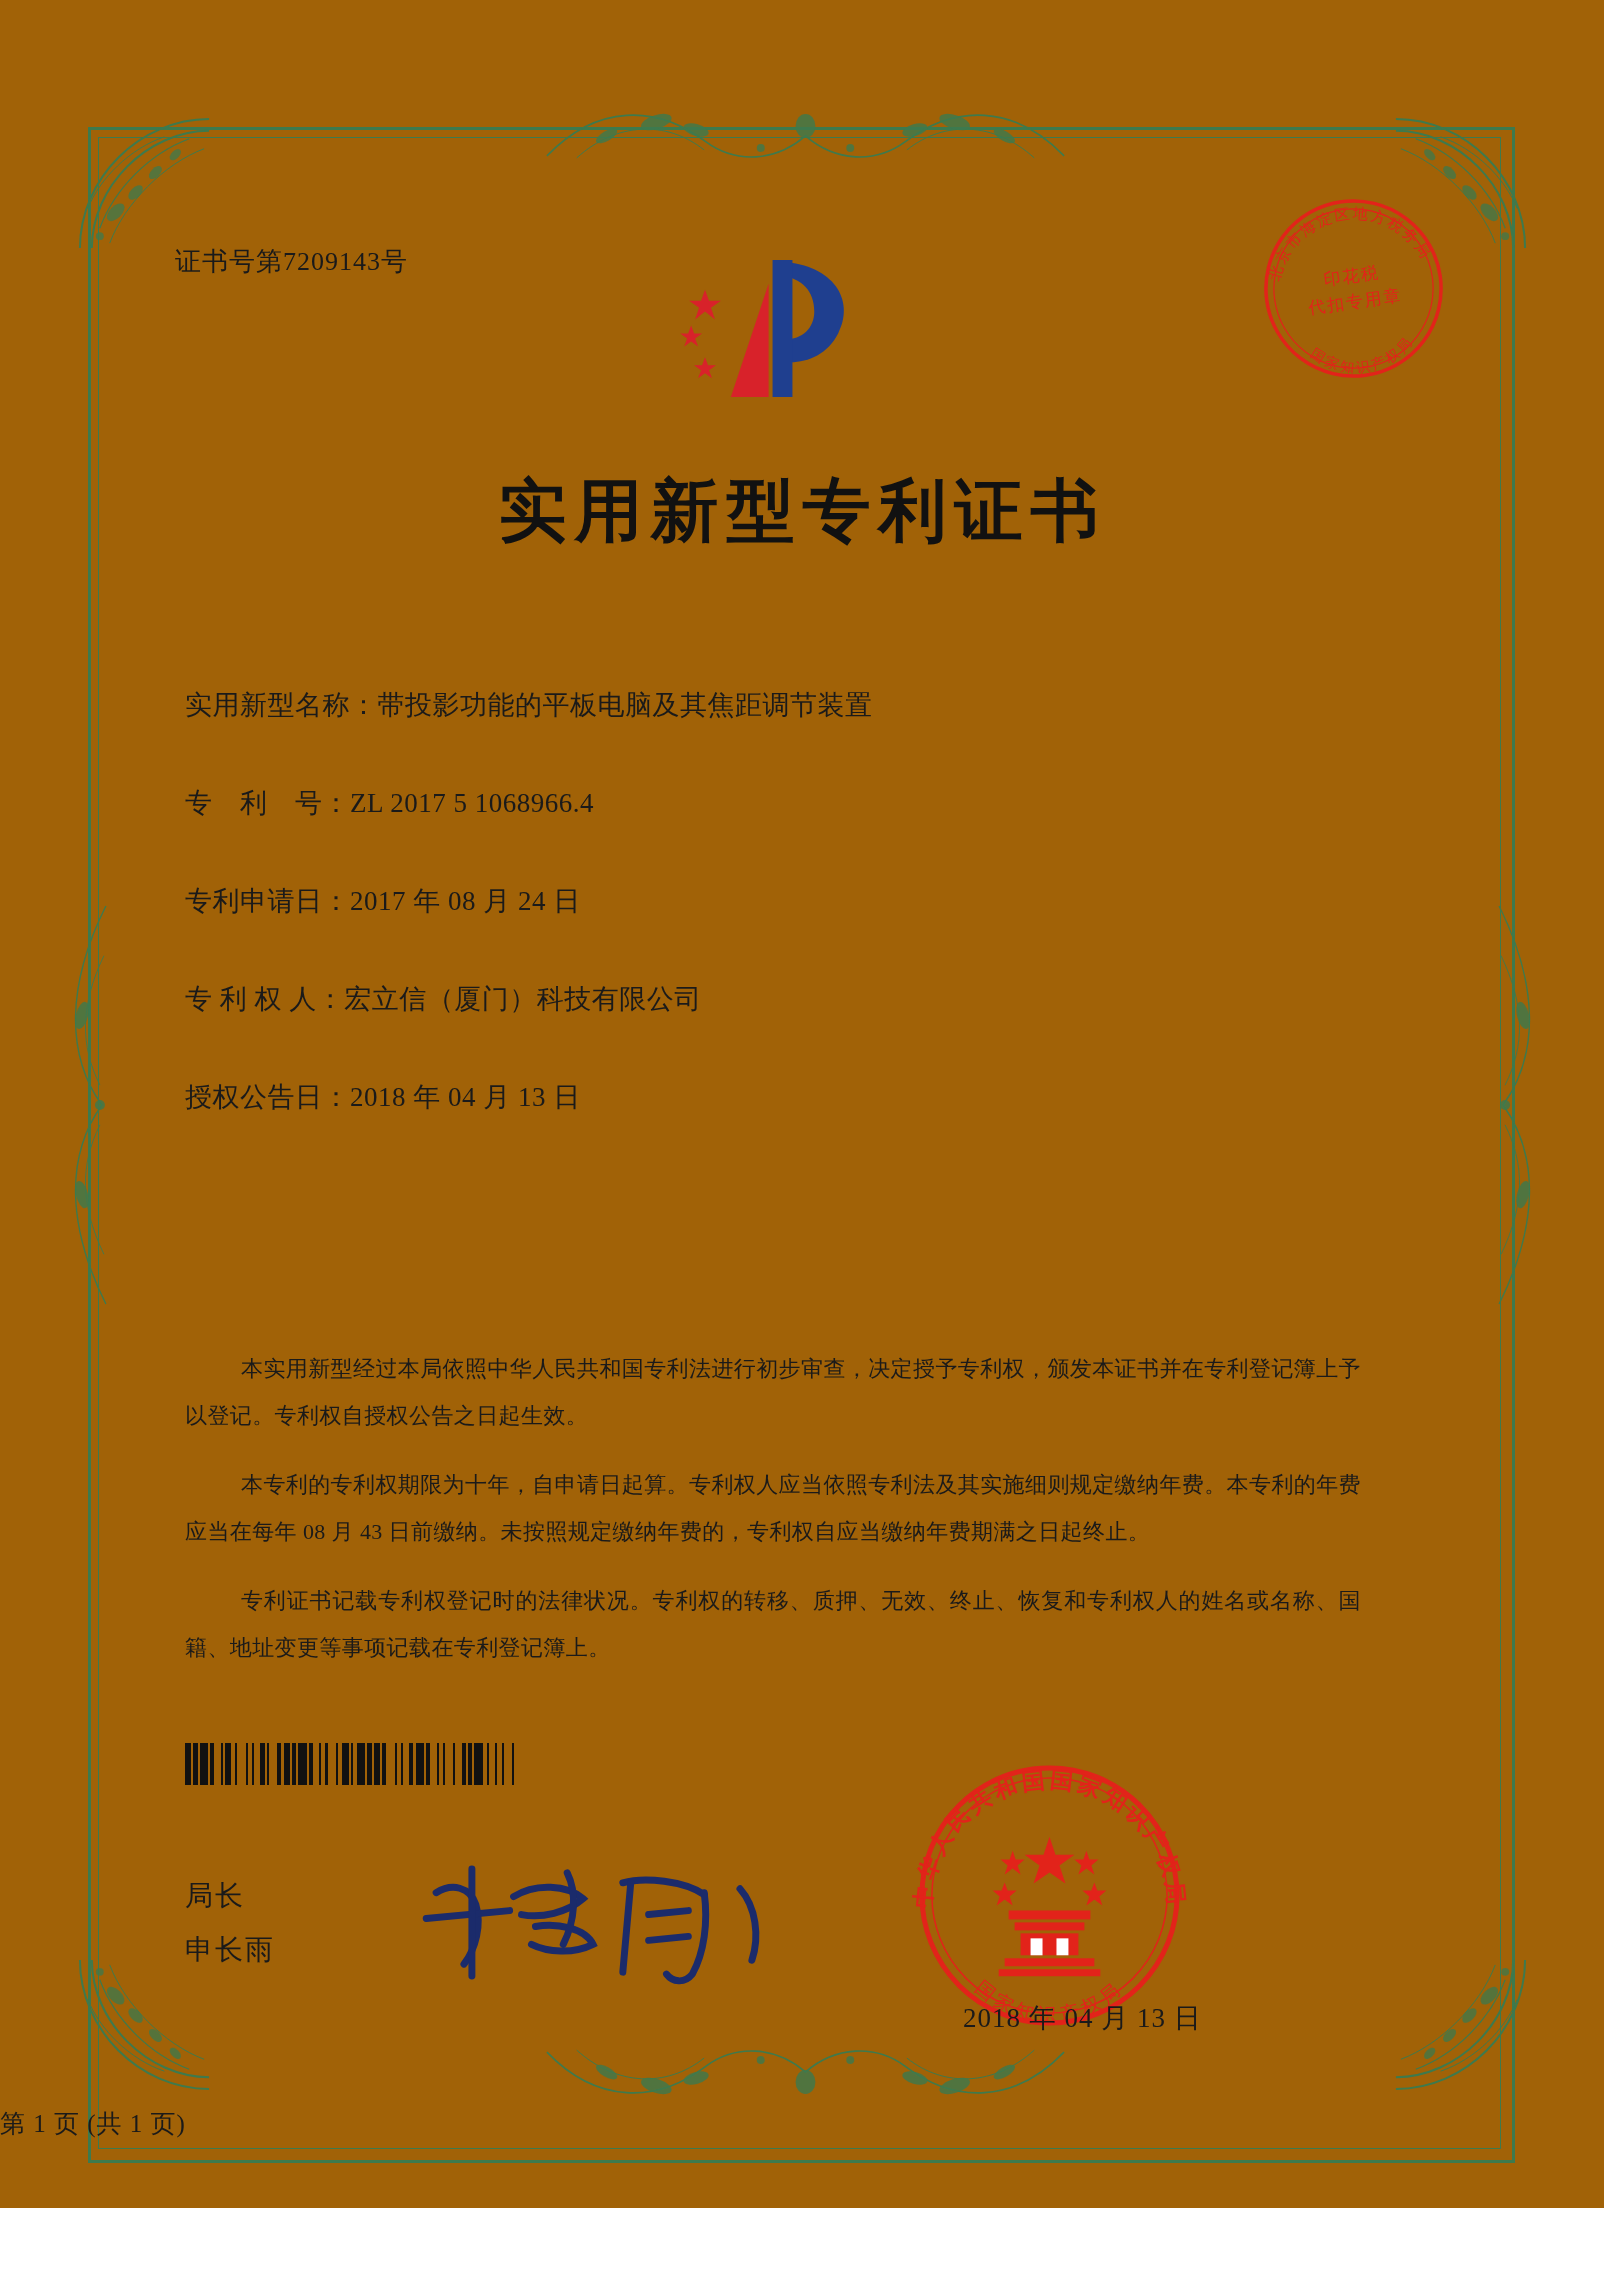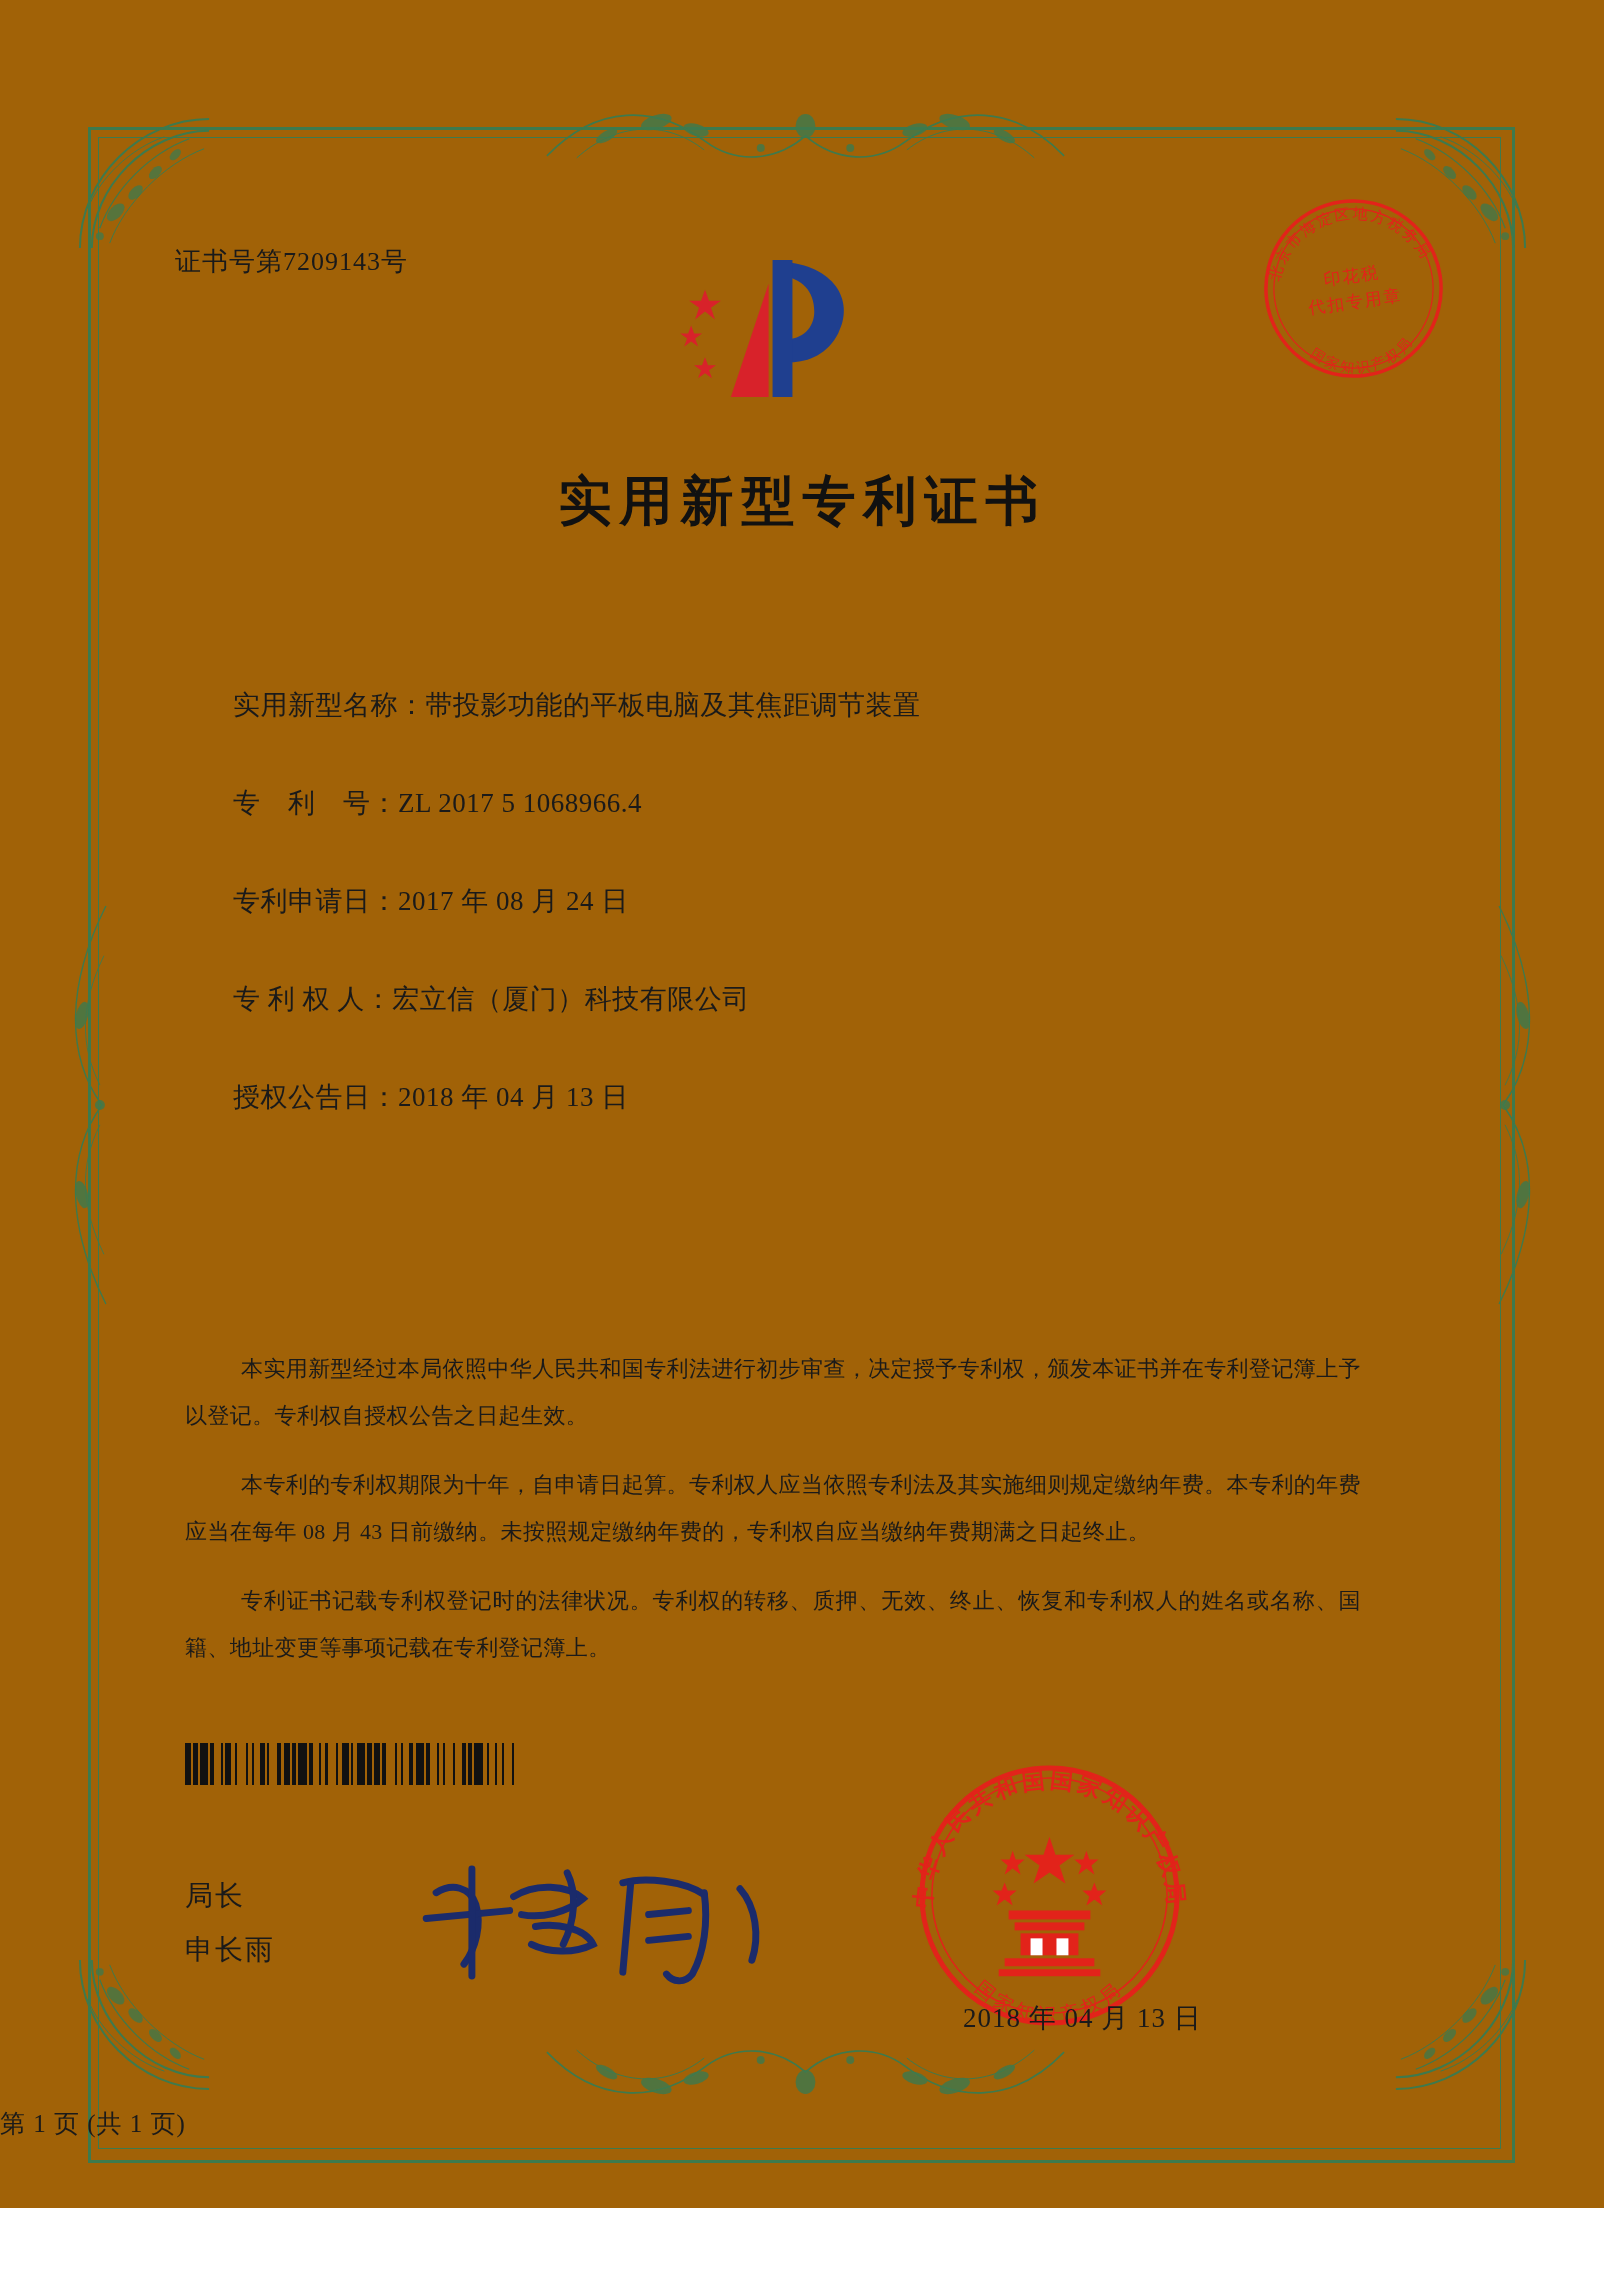--- a/index.html
+++ b/index.html
@@ -104,34 +104,33 @@
     width: 209px;
     height: 209px;
   }
 
   .doc-title {
     position: absolute;
     left: 0;
     right: 0;
     top: 466px;
     text-align: center;
-    font-size: 53px;
+    font-size: 68px;
     font-weight: bold;
     letter-spacing: 8px;
     color: #111;
     font-family: "DejaVu Serif", serif;
   }
 
   
   .fields {
     position: absolute;
     left: 185px;
     top: 687px;
     width: 1174px;
-    margin-left: 48px;
   }
   .field-row {
     font-size: 27px;
     color: #1a1a1a;
     margin-bottom: 62px;
     white-space: nowrap;
     letter-spacing: 0.5px;
   }
   .field-label { }
   .field-value { }

